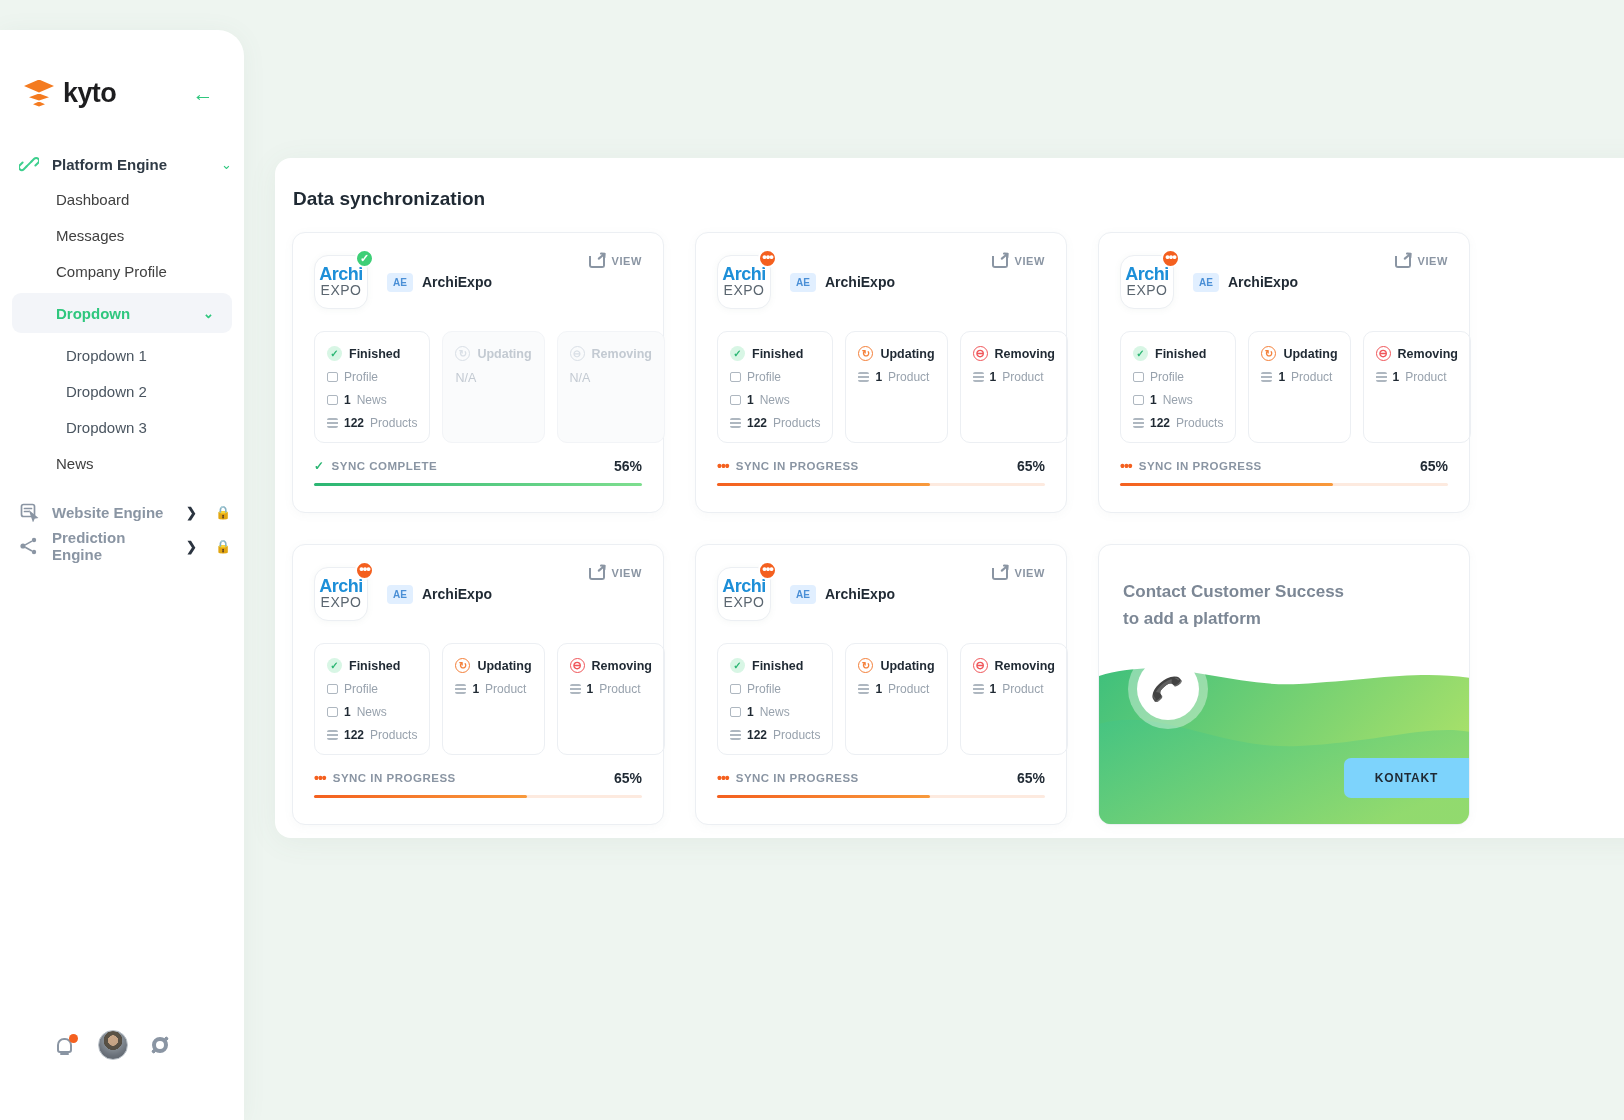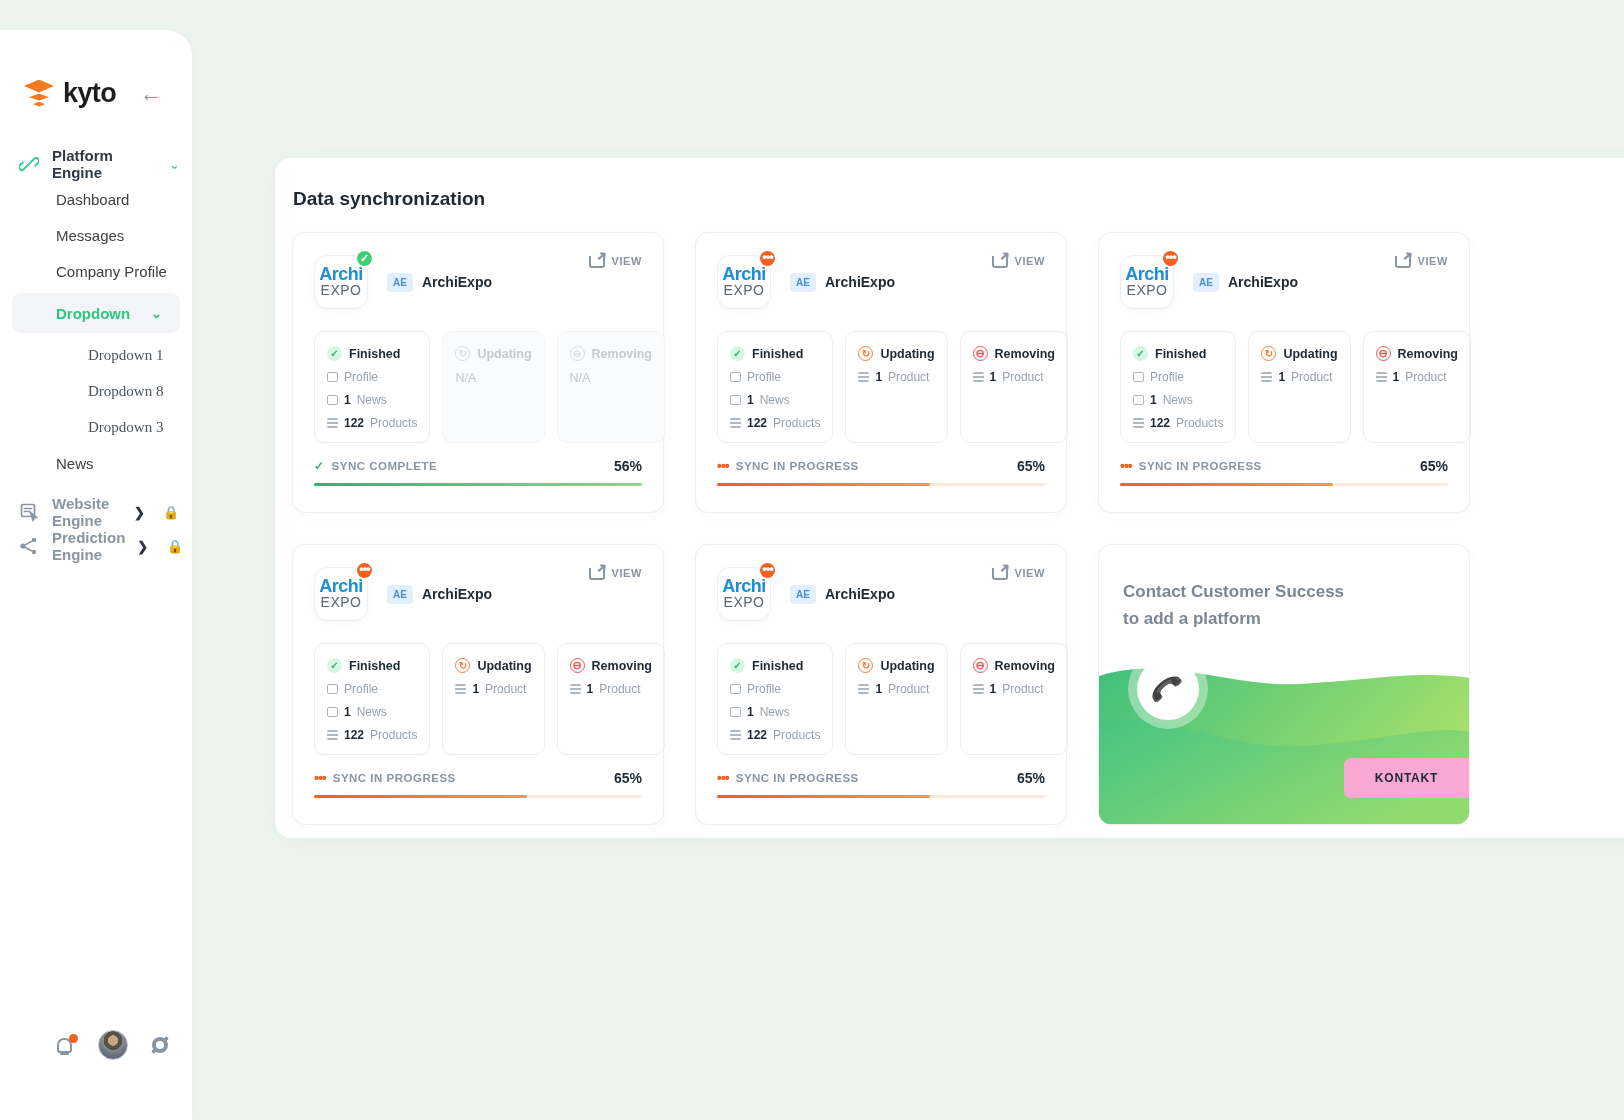--- a/index.html
+++ b/index.html
@@ -7,21 +7,21 @@
     width: 1624px; height: 1120px;
     background: #eef5f0;
     font-family: "Liberation Sans", sans-serif;
     overflow: hidden;
   }
   .app { position: relative; width: 1624px; height: 1120px; }
 
   
   .sidebar {
     position: absolute; left: 0; top: 30px;
-    width: 192px; height: 1090px;
+    width: 244px; height: 1090px;
     background: #ffffff;
     border-top-right-radius: 26px;
     box-shadow: 0 2px 24px rgba(100,130,110,.07);
   }
   .brand-row {
     display: flex; align-items: center; justify-content: space-between;
     padding: 48px 28px 0 24px;
   }
   .brand { display: flex; align-items: center; gap: 9px; }
   .logo-mark { width: 30px; height: 28px; position: relative; }
@@ -63,21 +63,21 @@
   .nav-item {
     height: 36px; display: flex; align-items: center;
     padding-left: 56px; font-size: 15px; color: #404040; cursor: pointer;
   }
   .nav-item.active-wrap {
     margin: 4px 12px; padding-left: 44px; height: 40px;
     background: #f3f5f9; border-radius: 9px;
     color: #2fc77e; font-weight: bold;
     justify-content: space-between; padding-right: 18px;
   }
-  .nav-sub { padding-left: 88px; font-size: 15px; color:#4a5560;font-family:Liberation Serif, serif;}
+  .nav-sub { padding-left: 66px; font-size: 15px; color:#4a5560;}
   .nav-spacer { height: 14px; }
 
   .side-footer {
     position: absolute; left: 0; bottom: 60px; width: 224px;
     display: flex; align-items: center; gap: 22px; padding-left: 56px;
   }
   .bell { position: relative; width: 20px; height: 22px; cursor:pointer; }
   .bell-b {
     width: 15px; height: 15px; border: 2px solid #8a95a3;
     border-radius: 7px 7px 3px 3px; position:absolute; left:1px; top:4px;
@@ -227,21 +227,21 @@
   .wave { position:absolute; left:0; right:0; bottom:0; height:170px; }
   .phone-circle {
     position:absolute; left:38px; top:113px; width:62px; height:62px;
     border-radius:50%; background:#fff; display:flex; align-items:center;
     justify-content:center; box-shadow:0 0 0 9px rgba(255,255,255,.38);
     z-index:3;
   }
   .phone-glyph { font-size:25px; color:#39c07a; transform: rotate(96deg); }
   .kontakt {
     position:absolute; right:0; bottom:26px; width:125px; height:40px;
-    background:#f9a8d4; border-radius:7px 0 0 7px; border:none;
+    background:#7dd3fc; border-radius:7px 0 0 7px; border:none;
     font-size:12px; font-weight:bold; letter-spacing:.8px; color:#1f2933;
     cursor:pointer; z-index:3;
   }
 </style>
 </head>
 <body>
 
 <div class="app">
 
   <aside class="sidebar">
@@ -285,21 +285,21 @@
 
       <div class="nav-item active-wrap">
         <span>Dropdown</span>
         <span class="chev">⌄</span>
       </div>
 
       <div class="nav-item nav-sub">
         <span>Dropdown 1</span>
       </div>
       <div class="nav-item nav-sub">
-        <span>Dropdown 8</span>
+        <span>Dropdown 2</span>
       </div>
       <div class="nav-item nav-sub">
         <span>Dropdown 3</span>
       </div>
 
       <div class="nav-item">
         <span>News</span>
       </div>
 
       <div class="nav-spacer"></div>

